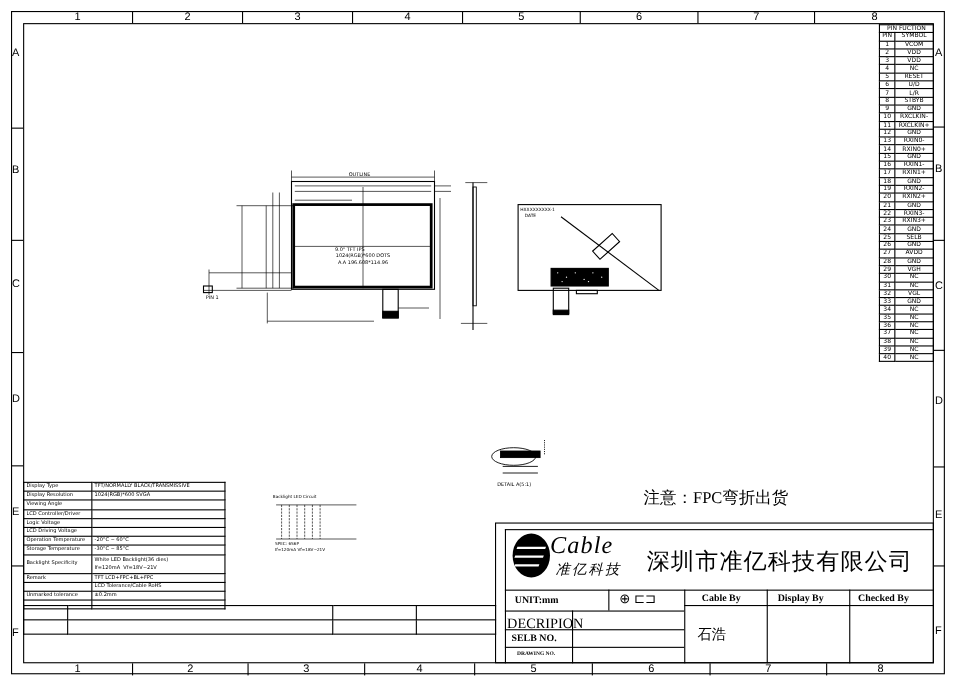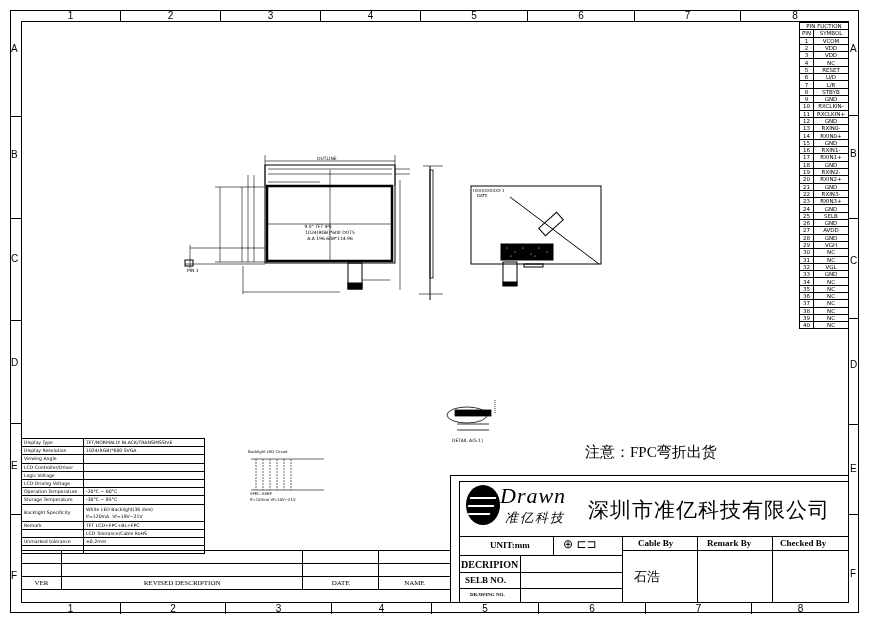--- a/index.html
+++ b/index.html
@@ -449,53 +449,47 @@
         <td></td>
         <td></td>
         <td></td>
       </tr>
       <tr>
         <td></td>
         <td></td>
         <td></td>
         <td></td>
       </tr>
-      <tr>
-        <td>VER</td>
-        <td>REVISED DESCRIPTION</td>
-        <td>DATE</td>
-        <td>NAME</td>
-      </tr>
     </tbody>
 </table>
 
 <div class="tb"></div>
 <div class="tb-inner"></div>
 
 <div class="abs" style="left:466px;top:485px;width:34px;height:40px;border-radius:50%;background:#000;overflow:hidden">
   <div class="abs" style="left:4px;top:12px;width:26px;height:2px;background:#fff;transform:skewX(-20deg)"></div>
   <div class="abs" style="left:2px;top:20px;width:26px;height:2px;background:#fff;transform:skewX(-20deg)"></div>
   <div class="abs" style="left:2px;top:28px;width:22px;height:2px;background:#fff;transform:skewX(-20deg)"></div>
 </div>
-<div class="abs serif" style="left:500px;top:483px;font-size:22px;font-style:italic;letter-spacing:1px">Drawn</div>
+<div class="abs serif" style="left:500px;top:483px;font-size:22px;font-style:italic;letter-spacing:1px">Cable</div>
 <div class="abs serif" style="left:505px;top:509px;font-size:13px;font-style:italic;letter-spacing:2px">准亿科技</div>
 <div class="abs serif" style="left:588px;top:496px;font-size:21px;letter-spacing:1px">深圳市准亿科技有限公司</div>
 
 <div class="line" style="left:459px;top:536px;width:390px;height:1px"></div>
 <div class="line" style="left:459px;top:555px;width:163px;height:1px"></div>
 <div class="line" style="left:622px;top:550px;width:227px;height:1px"></div>
 <div class="line" style="left:459px;top:572px;width:163px;height:1px"></div>
 <div class="line" style="left:459px;top:588px;width:163px;height:1px"></div>
 <div class="line" style="left:553px;top:536px;width:1px;height:19px"></div>
 <div class="line" style="left:622px;top:536px;width:1px;height:67px"></div>
 <div class="line" style="left:697px;top:536px;width:1px;height:67px"></div>
 <div class="line" style="left:772px;top:536px;width:1px;height:67px"></div>
 <div class="line" style="left:520px;top:555px;width:1px;height:48px"></div>
 
-<div class="abs serif" style="left:490px;top:540px;font-size:9px;font-weight:bold">UNIT:mm</div>
+<div class="abs serif" style="left:468px;top:540px;font-size:9px;font-weight:bold">UNIT:mm</div>
 <div class="abs" style="left:563px;top:537px;font-size:12px">⊕ ⊏⊐</div>
 <div class="abs serif" style="left:638px;top:538px;font-size:9px;font-weight:bold">Cable By</div>
-<div class="abs serif" style="left:707px;top:538px;font-size:9px;font-weight:bold">Remark By</div>
+<div class="abs serif" style="left:707px;top:538px;font-size:9px;font-weight:bold">Display By</div>
 <div class="abs serif" style="left:780px;top:538px;font-size:9px;font-weight:bold">Checked By</div>
 <div class="abs serif" style="left:634px;top:568px;font-size:13px">石浩</div>
-<div class="abs serif" style="left:461px;top:559px;font-size:10px;font-weight:bold">DECRIPION</div>
+<div class="abs serif" style="left:461px;top:559px;font-size:13px;font-weight:normal">DECRIPION</div>
 <div class="abs serif" style="left:465px;top:575px;font-size:9px;font-weight:bold">SELB NO.</div>
 <div class="abs serif" style="left:470px;top:592px;font-size:5px;font-weight:bold">DRAWING NO.</div>
 
 </body></html>

